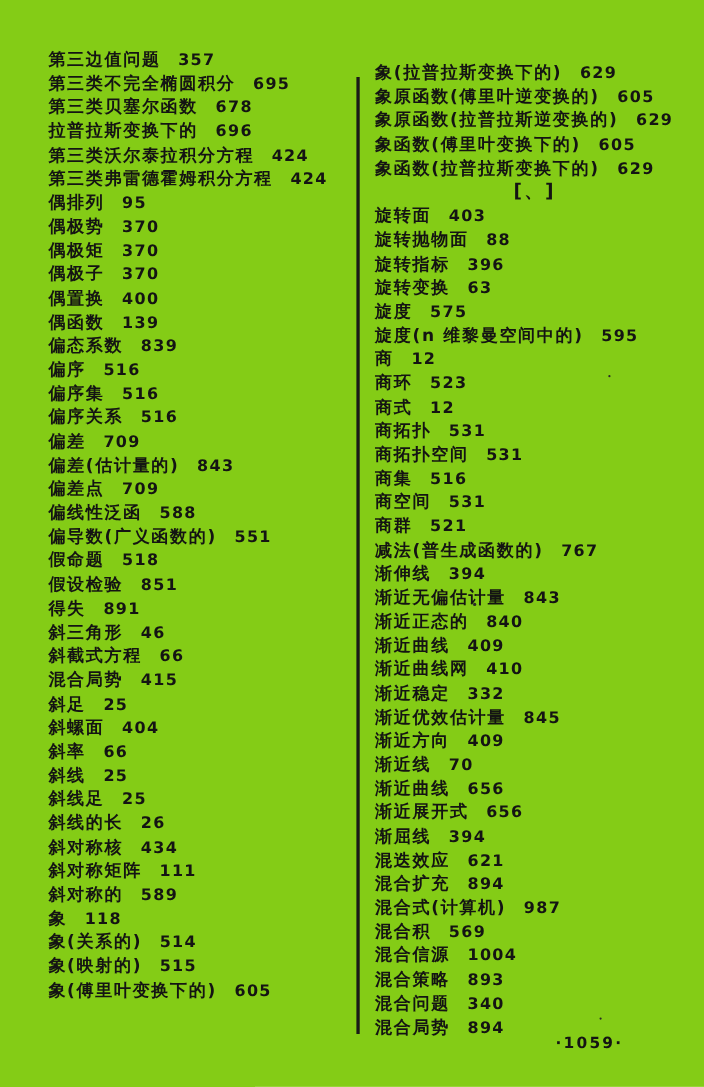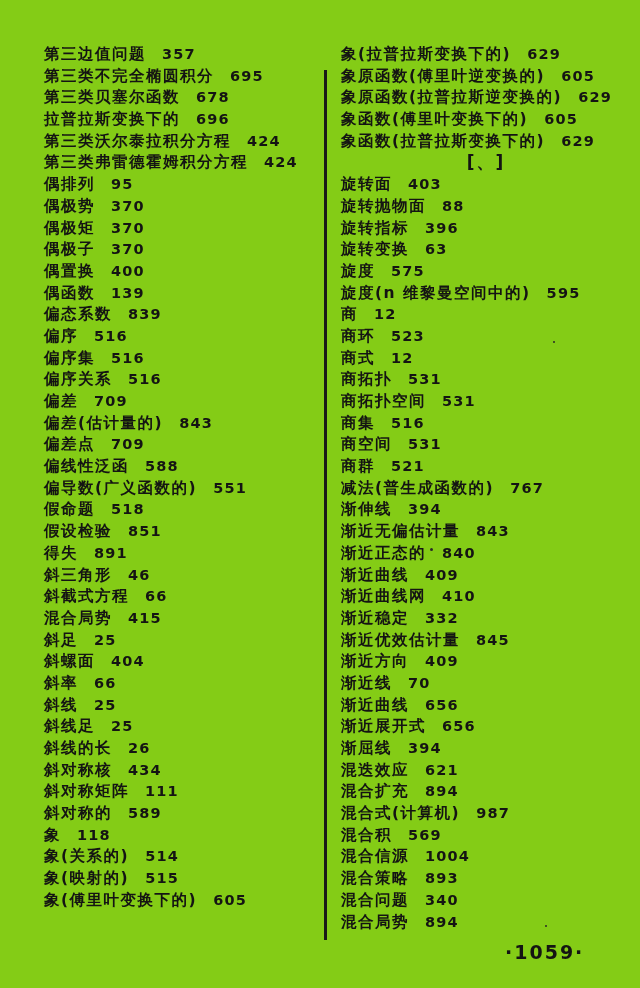--- a/index.html
+++ b/index.html
@@ -12,21 +12,21 @@
     position:relative;
   }
   .page{
     position:absolute;inset:0;background:#84cc16;
   }
   .col{
     position:absolute;top:44px;
     display:flex;flex-direction:column;
   }
   .col-left{left:44px;width:278px;}
-  .col-right{left:341px;width:290px;}
+  .col-right{left:341px;width:290px;margin-top:12px;}
   .row{
     height:21.7px;line-height:21.7px;
     white-space:nowrap;
     display:flex;align-items:baseline;
   }
   .term{
     font-size:15.5px;
     font-weight:700;
     letter-spacing:1.5px;
   }
@@ -45,21 +45,21 @@
   }
   .divider{
     position:absolute;
     left:324px;top:70px;
     width:3px;height:870px;
     background:#1a1a18;
   }
   .page-number{
     position:absolute;
     left:505px;top:941px;
-    font-size:19px;
+    font-size:14px;
     font-weight:700;
     letter-spacing:2px;
     text-align:center;
   }
   .speck{
     position:absolute;width:3px;height:3px;background:#2a2a28;border-radius:50%;
   }
   .speck.s1{left:430px;top:548px;}
   .speck.s2{left:553px;top:341px;width:2px;height:2px;}
   .speck.s3{left:545px;top:925px;width:2px;height:2px;}

